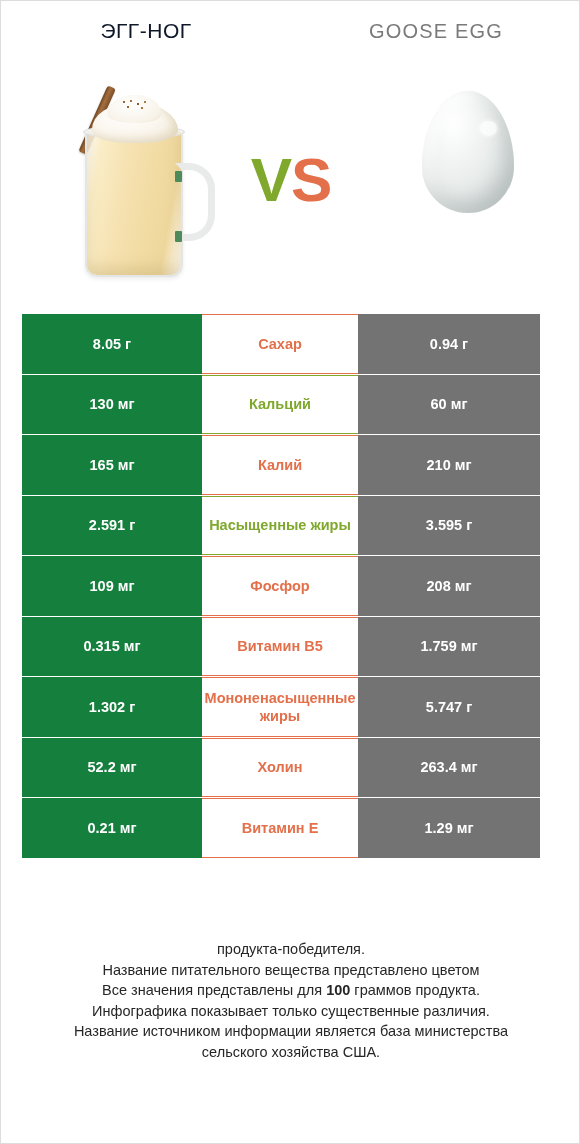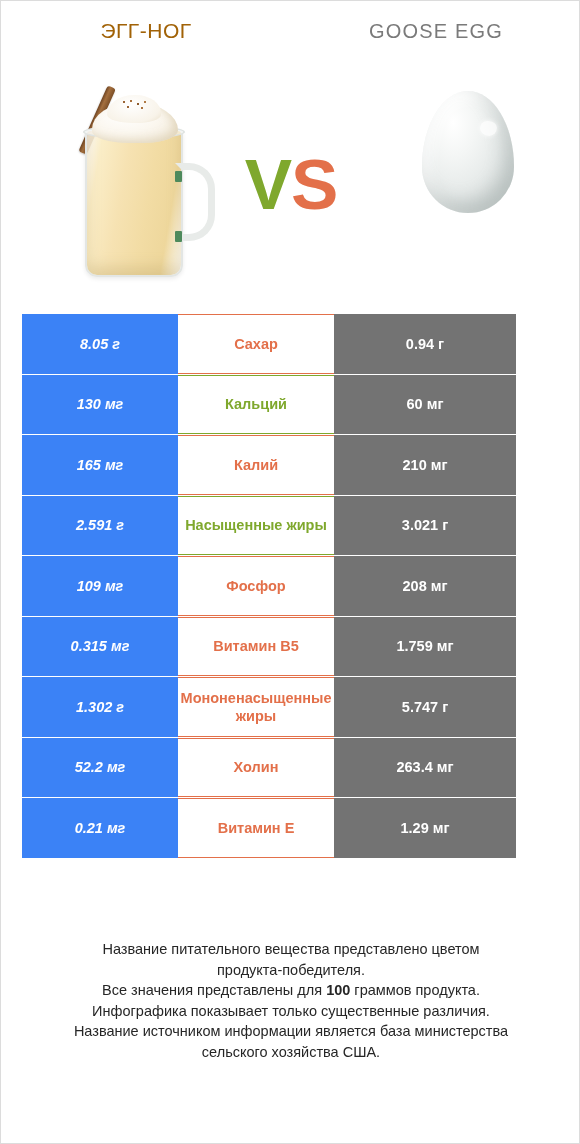--- a/index.html
+++ b/index.html
@@ -29,21 +29,21 @@
     height: 40px;
   }
   .title-left {
     position: absolute;
     left: 0;
     top: 0;
     width: 290px;
     text-align: center;
     font-size: 21px;
     letter-spacing: 0.5px;
-    color: #a16207;
+    color: #0f172a;
     font-weight: 400;
     white-space: nowrap;
   }
   .title-right {
     position: absolute;
     left: 290px;
     top: 1px;
     width: 290px;
     text-align: center;
     font-size: 20px;
@@ -164,21 +164,21 @@
     box-shadow: 0 1px 2px rgba(0,0,0,.2);
   }
 
   
   .vs {
     position: absolute;
     left: 226px;
     top: 78px;
     width: 128px;
     text-align: center;
-    font-size: 71px;
+    font-size: 62px;
     font-weight: 700;
     letter-spacing: -1px;
     line-height: 1;
   }
   .vs .v { color: #7FA82D; }
   .vs .s { color: #E3704A; }
 
   
   .egg {
     position: absolute;
@@ -219,24 +219,23 @@
   .cell {
     display: flex;
     align-items: center;
     justify-content: center;
     text-align: center;
     font-size: 14.5px;
     font-weight: 700;
     line-height: 1.25;
   }
   .cell-left {
-    width: 156px;
-    background: #3b82f6;
+    width: 180px;
+    background: #15803d;
     color: #ffffff;
-    font-style: italic;
   }
   .cell-right {
     width: 182px;
     background: #737373;
     color: #ffffff;
   }
   .cell-mid {
     width: 156px;
     background: #ffffff;
     font-size: 14.5px;
@@ -323,21 +322,21 @@
           <span class="lbl">Калий</span>
         </div>
       <div class="cell cell-right">210 мг</div>
     </div>
 
     <div class="row">
       <div class="cell cell-left">2.591 г</div>
       <div class="cell cell-mid win-green">
           <span class="lbl">Насыщенные жиры</span>
         </div>
-      <div class="cell cell-right">3.021 г</div>
+      <div class="cell cell-right">3.595 г</div>
     </div>
 
     <div class="row">
       <div class="cell cell-left">109 мг</div>
       <div class="cell cell-mid win-orange">
           <span class="lbl">Фосфор</span>
         </div>
       <div class="cell cell-right">208 мг</div>
     </div>
 
@@ -370,21 +369,21 @@
       <div class="cell cell-left">0.21 мг</div>
       <div class="cell cell-mid win-orange">
           <span class="lbl">Витамин Е</span>
         </div>
       <div class="cell cell-right">1.29 мг</div>
     </div>
 
   </div>
 
   <div class="note">
+    <div>продукта-победителя.</div>
     <div>Название питательного вещества представлено цветом</div>
-    <div>продукта-победителя.</div>
     <div><span>Все значения представлены для </span><b>100</b><span> граммов продукта.</span></div>
     <div>Инфографика показывает только существенные различия.</div>
     <div>Название источником информации является база министерства</div>
     <div>сельского хозяйства США.</div>
   </div>
 
 </div>
 
 </body></html>

